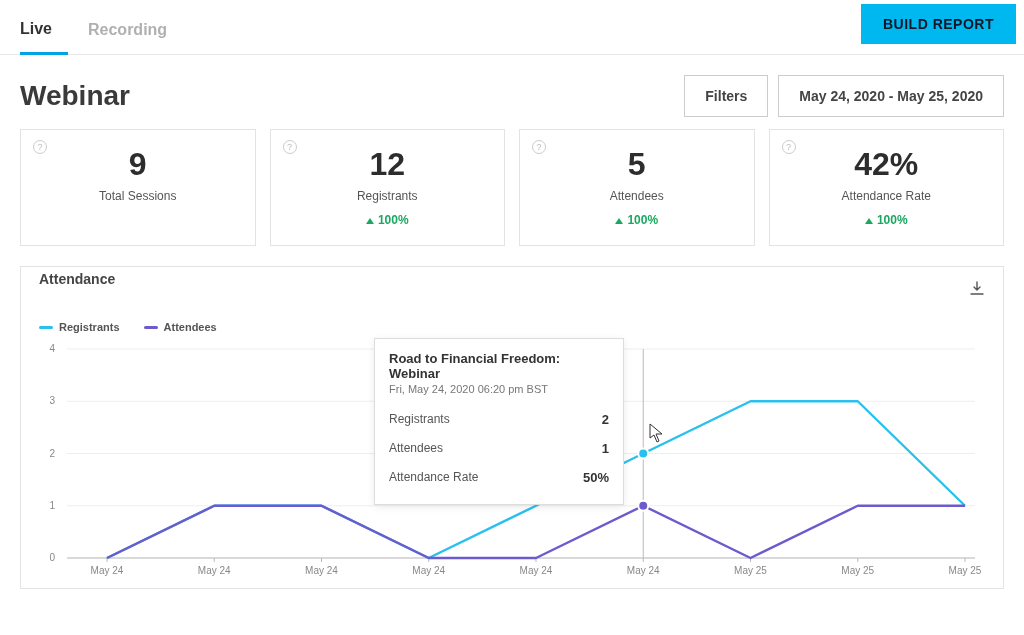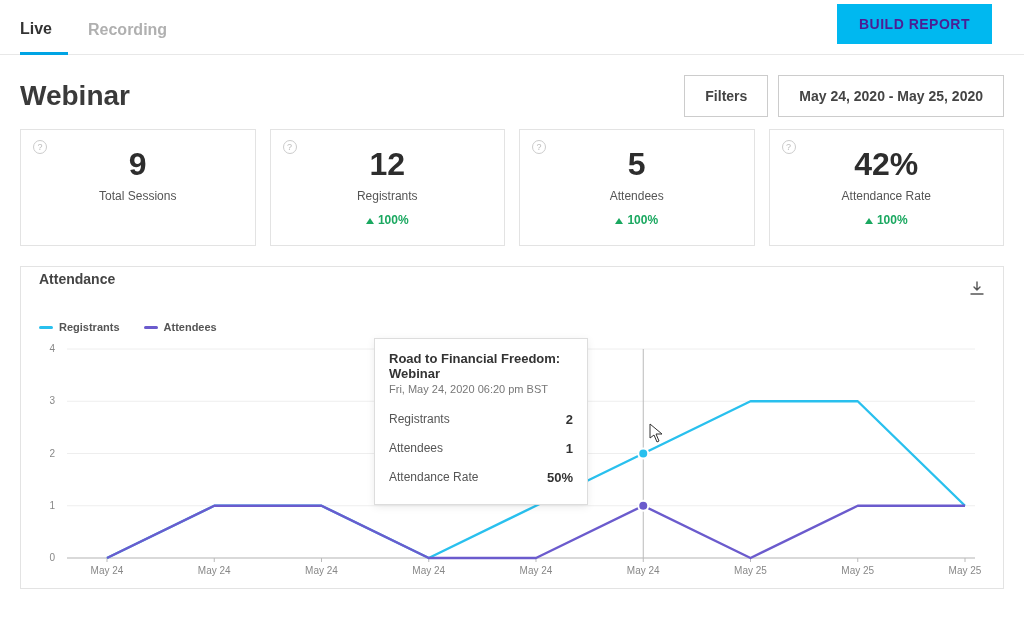--- a/index.html
+++ b/index.html
@@ -26,24 +26,24 @@
     cursor: pointer;
     font-weight: 600;
   }
   .tab.active {
     color: #333;
     border-bottom: 3px solid #00a4e4;
     margin-bottom: -1px;
   }
   .build-btn {
     position: absolute;
-    right: 32px;
+    right: 8px;
     top: 4px;
     background: #00b8f0;
-    color: #4c1d95;
+    color: #0f172a;
     border: none;
     padding: 12px 22px;
     font-size: 14px;
     font-weight: 700;
     letter-spacing: 0.5px;
     cursor: pointer;
   }
   .header-row {
     display: flex;
     align-items: center;
@@ -153,21 +153,21 @@
   .chart-area {
     position: relative;
     margin-top: 10px;
     height: 245px;
   }
   svg.plot { position: absolute; left: 0; top: 0; }
   .tooltip {
     position: absolute;
     left: 335px;
     top: -5px;
-    width: 214px;
+    width: 250px;
     background: #fff;
     border: 1px solid #ddd;
     box-shadow: 0 2px 8px rgba(0,0,0,0.08);
     padding: 12px 14px;
     font-size: 12px;
     z-index: 5;
   }
   .tooltip .tt-title { font-weight: 700; font-size: 13px; color: #333; margin-bottom: 2px;}
   .tooltip .tt-time { color: #777; font-size: 11px; margin-bottom: 10px;}
   .tooltip .tt-row { display: flex; justify-content: space-between; padding: 7px 0; color: #555; }

